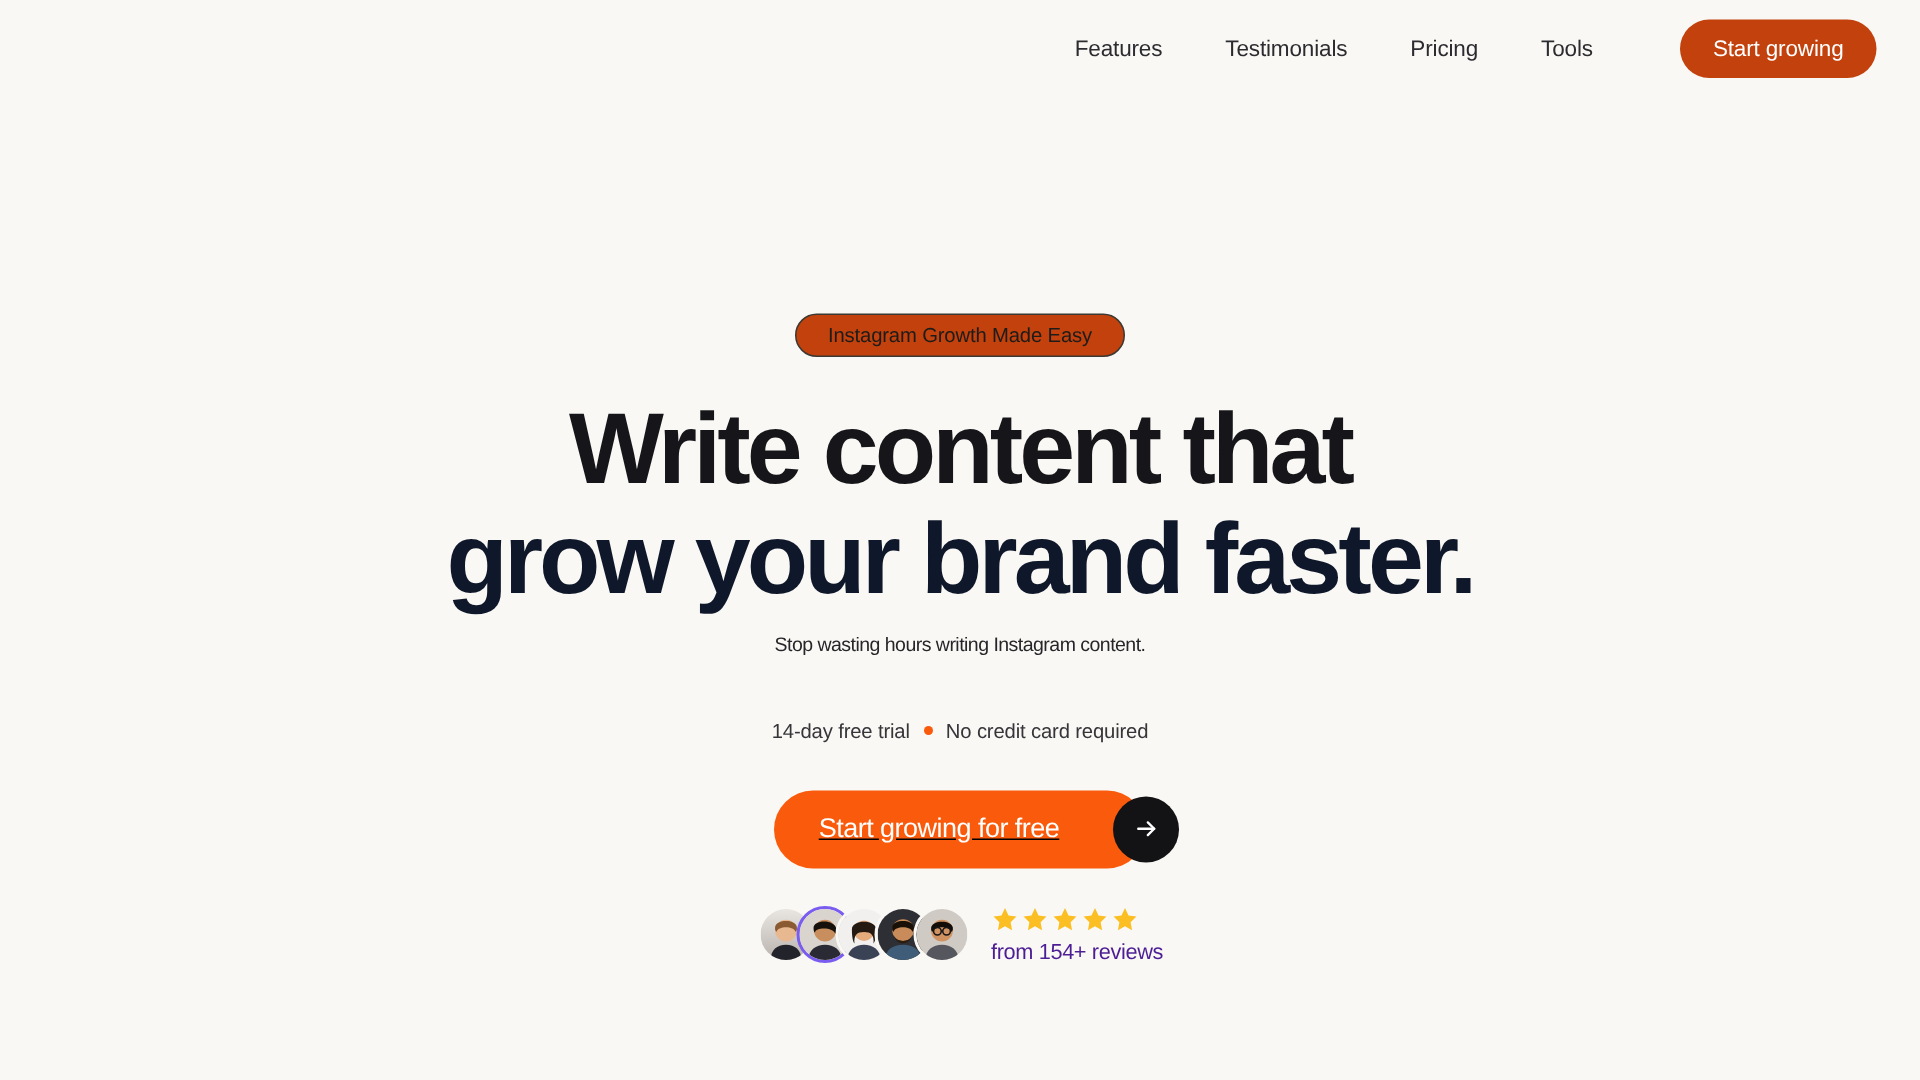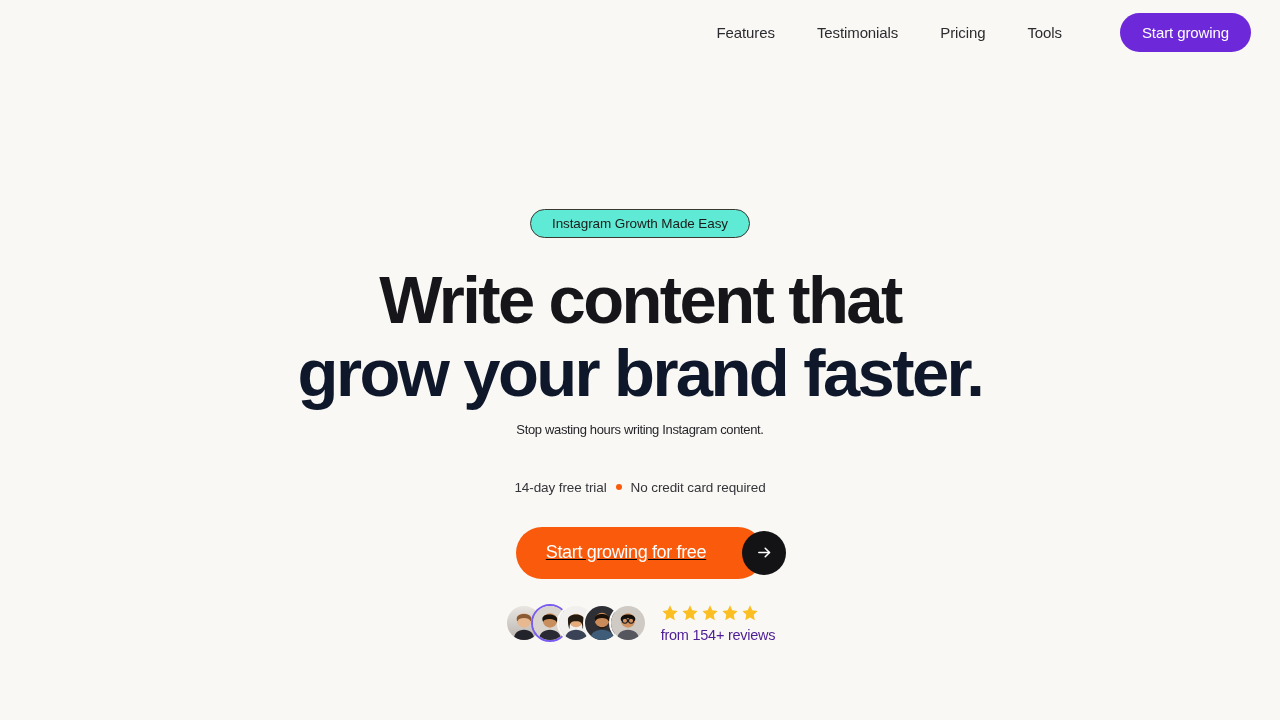--- a/index.html
+++ b/index.html
@@ -29,40 +29,40 @@
     margin-left:auto;
     display:flex; align-items:center; gap:0;
   }
   .nav-link {
     font-size:15px; color:#2c2c30; text-decoration:none;
     padding:0 21px; line-height:1; letter-spacing:-0.1px;
     white-space:nowrap; cursor:pointer;
   }
   .nav-cta {
     margin-left:37px;
-    background:#6d28d9; color:#ffffff;
+    background:#c2410c; color:#ffffff;
     font-size:15px; letter-spacing:-0.1px;
     border:none; border-radius:999px;
     height:39px; padding:0 22px;
     display:flex; align-items:center; justify-content:center;
     cursor:pointer; font-family:inherit; white-space:nowrap;
   }
 
   
   .hero {
     position:absolute; top:64px; left:0;
     width:1280px; height:656px;
     display:flex; flex-direction:column; align-items:center;
     padding-top:145px;
   }
 
   .badge {
     height:29px; padding:0 21px;
     display:inline-flex; align-items:center;
-    background:#5eead4;
+    background:#c2410c;
     border:1px solid #3c3832;
     border-radius:999px;
     font-size:13.5px; color:#1d1c1a;
     letter-spacing:-0.1px; white-space:nowrap;
     cursor:pointer;
   }
 
   .headline {
     margin-top:28px;
     text-align:center;

